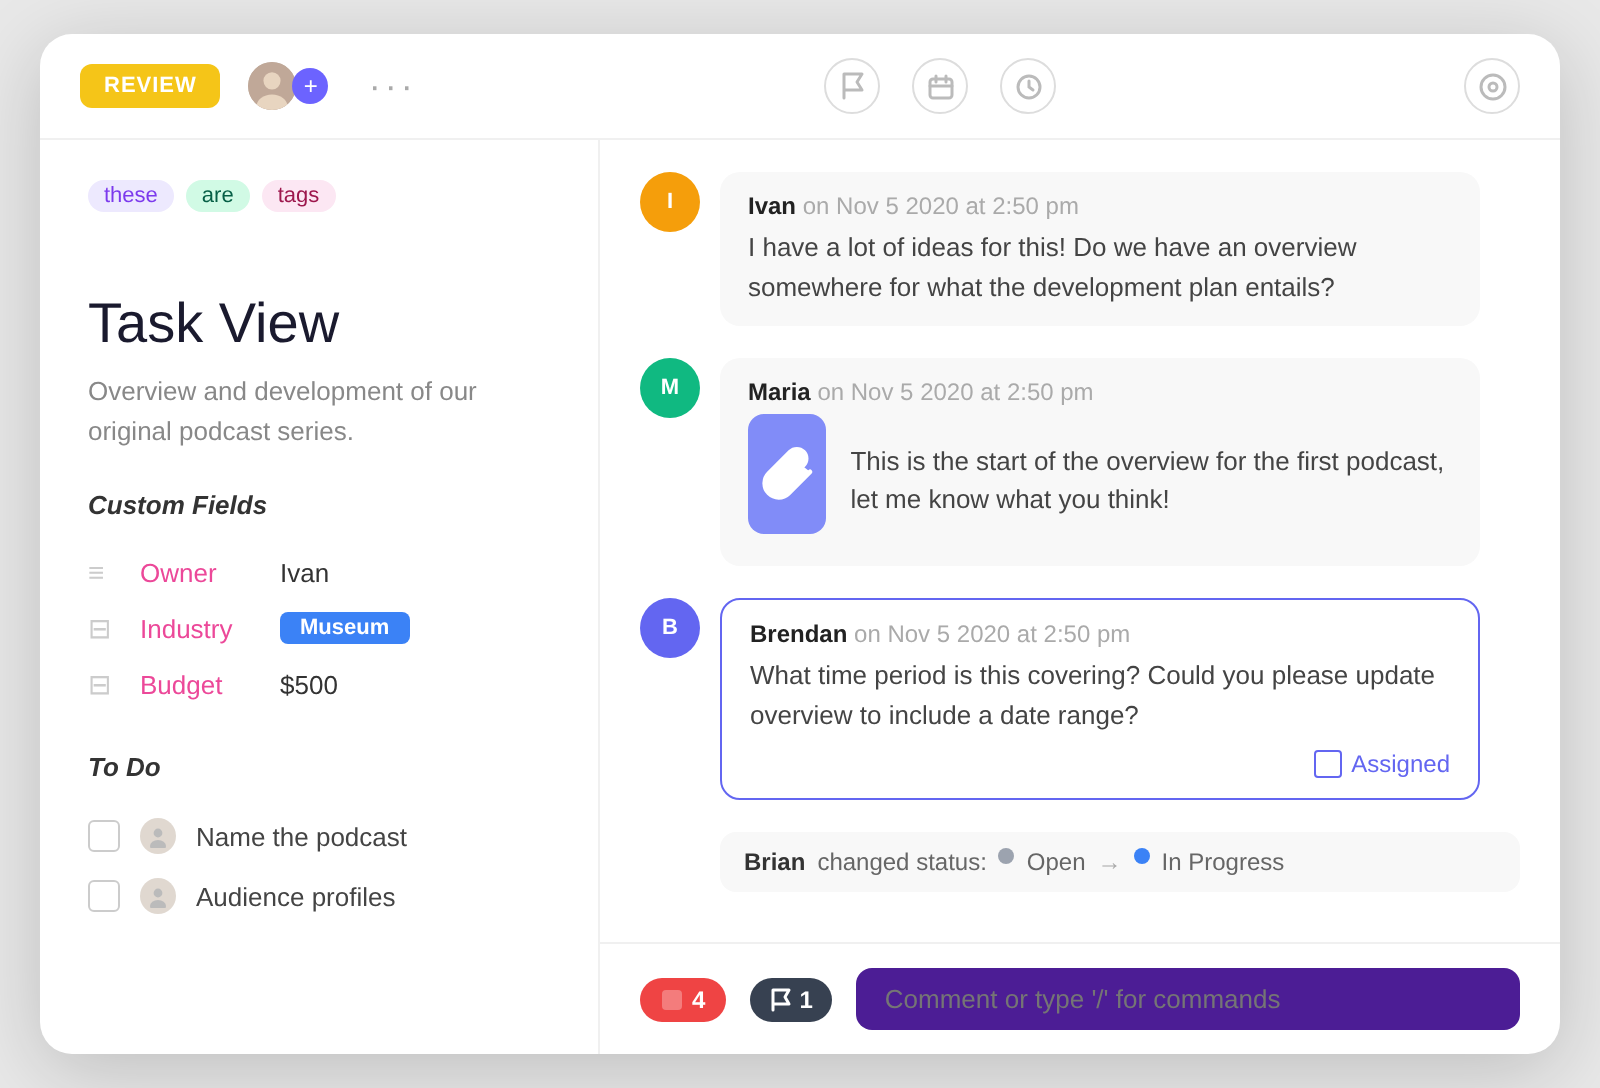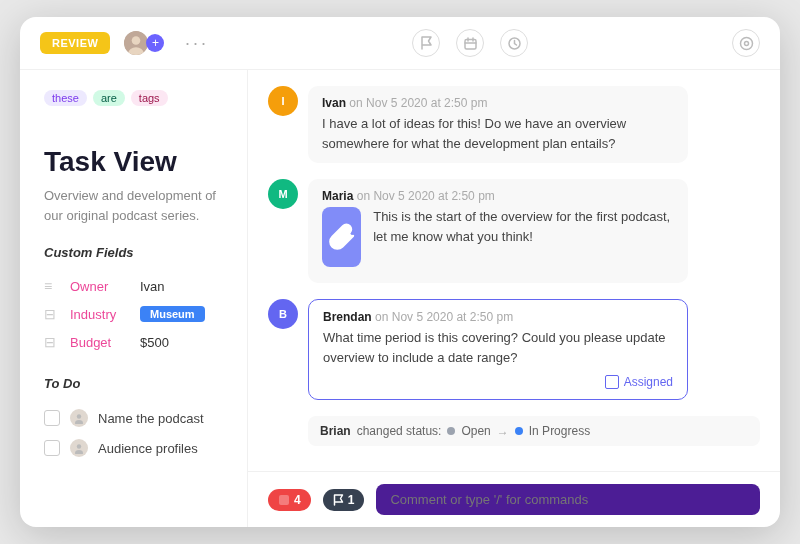--- a/index.html
+++ b/index.html
@@ -93,21 +93,21 @@
       font-size: 13px;
     }
     
     .main-content {
       display: flex;
       flex: 1;
       overflow: hidden;
     }
     
     .left-panel {
-      width: 228px;
+      width: 280px;
       flex-shrink: 0;
       padding: 20px 24px;
       overflow-y: auto;
       border-right: 1px solid #f0f0f0;
     }
     .tags-row {
       display: flex;
       gap: 6px;
       margin-bottom: 16px;
     }
@@ -115,21 +115,21 @@
       font-size: 11px;
       padding: 2px 8px;
       border-radius: 10px;
       font-weight: 500;
     }
     .tag-purple { background: #ede9fe; color: #7c3aed; }
     .tag-green { background: #d1fae5; color: #065f46; }
     .tag-pink { background: #fce7f3; color: #9d174d; }
     .page-title {
       font-size: 28px;
-      font-weight: 700;
+      font-weight: 400;
       color: #1a1a2e;
       margin-bottom: 8px;
       margin-top: 40px;
     }
     .page-desc {
       font-size: 13px;
       color: #888;
       line-height: 1.5;
       margin-bottom: 20px;
     }
@@ -277,21 +277,20 @@
     }
     .assigned-check {
       width: 14px;
       height: 14px;
       border: 1.5px solid #6366f1;
       border-radius: 2px;
     }
     
     .status-change {
       display: flex;
-      align-items: center;
       gap: 6px;
       padding: 8px 12px;
       background: #f8f8f8;
       border-radius: 8px;
       font-size: 12px;
       color: #666;
     }
     .status-dot {
       width: 8px;
       height: 8px;
@@ -452,21 +451,21 @@
           </div>
         </div>
 
         <div class="chat-message">
           <div class="chat-avatar avatar-maria">M</div>
           <div class="chat-bubble">
             <div class="chat-meta">
               <span class="chat-name">Maria</span>
               <span class="chat-time"> <span>on Nov 5 2020 at 2:50 pm</span></span>
             </div>
-            <div style="display:flex; gap:12px; align-items:flex-start;">
+            <div style="display:flex; gap:12px; align-items:center;">
               <div class="attachment-thumb">
                 <svg viewBox="0 0 24 24" fill="none" xmlns="http://www.w3.org/2000/svg">
                   <path d="M21.44 11.05l-9.19 9.19a6 6 0 01-8.49-8.49l9.19-9.19a4 4 0 015.66 5.66l-9.2 9.19a2 2 0 01-2.83-2.83l8.49-8.48" stroke="#fff" stroke-width="2" stroke-linecap="round" stroke-linejoin="round"></path>
                 </svg>
               </div>
               <div class="chat-text">This is the start of the overview for the first podcast, let me know what you think!</div>
             </div>
           </div>
         </div>
 

